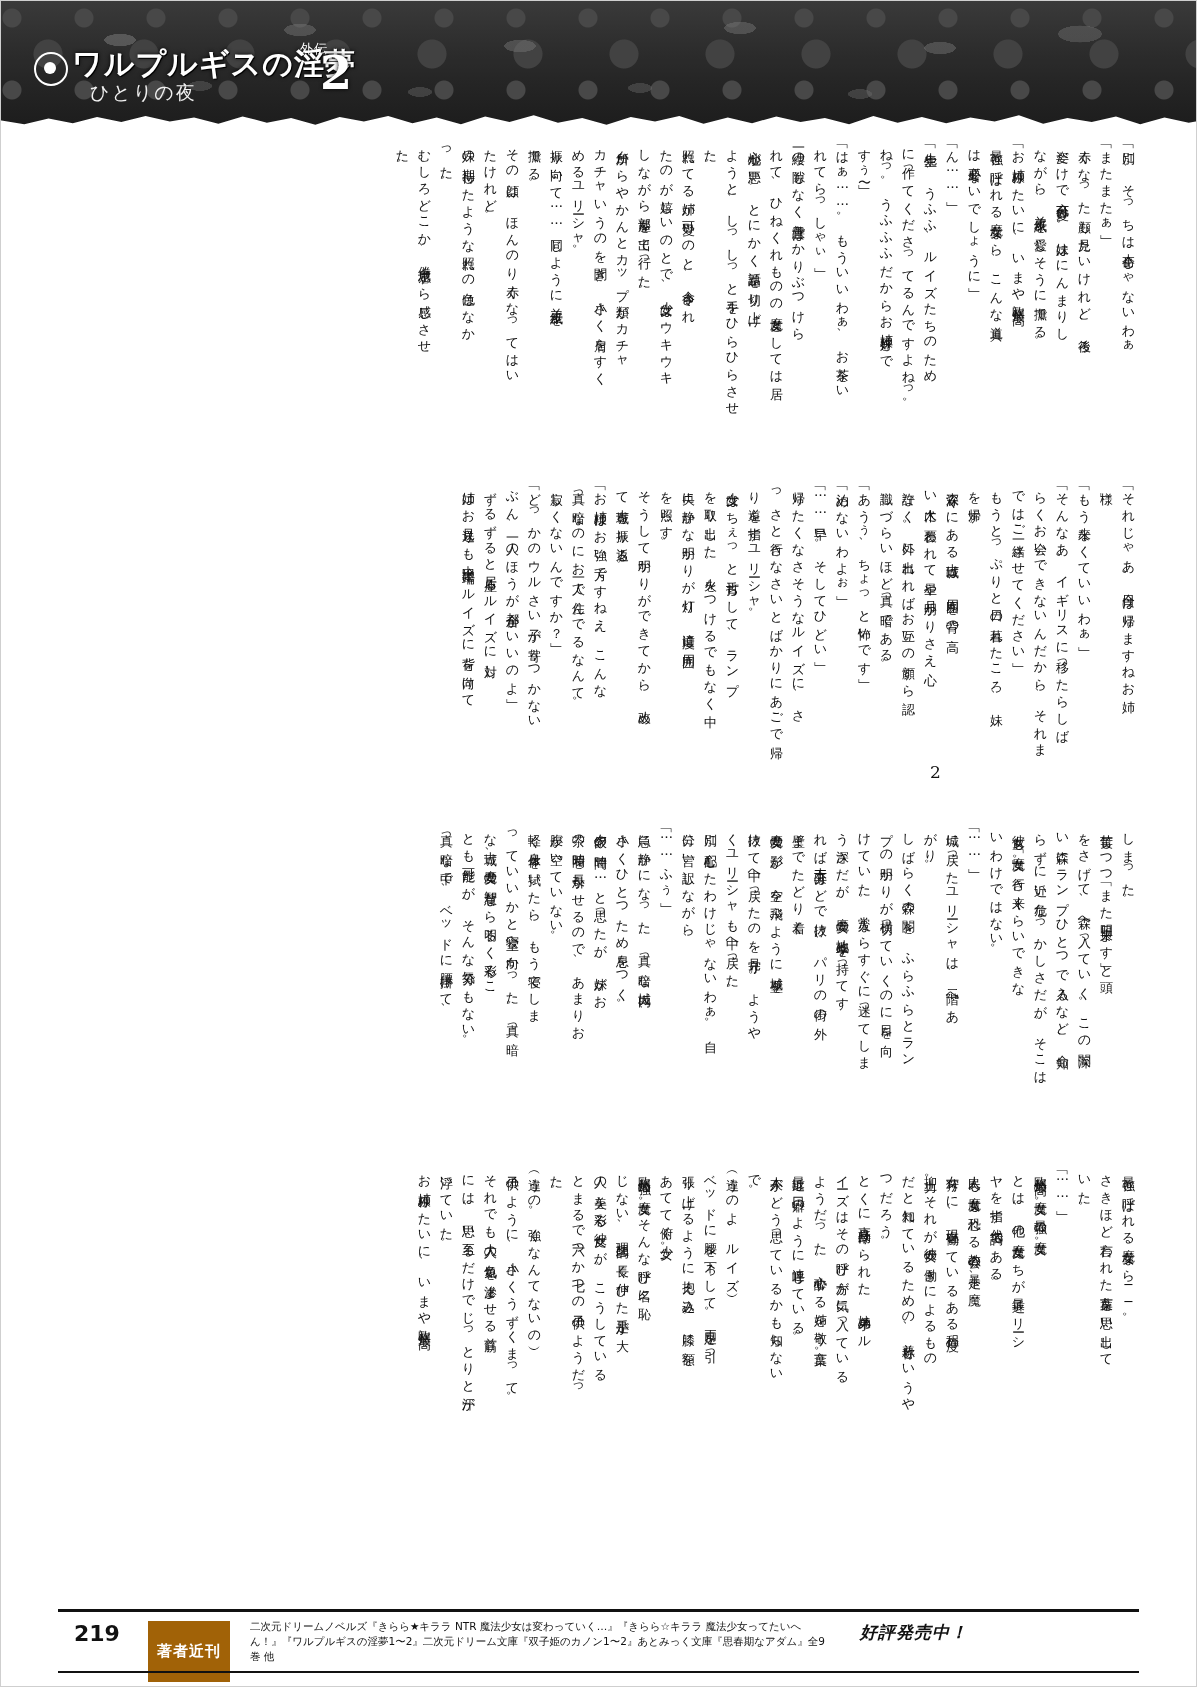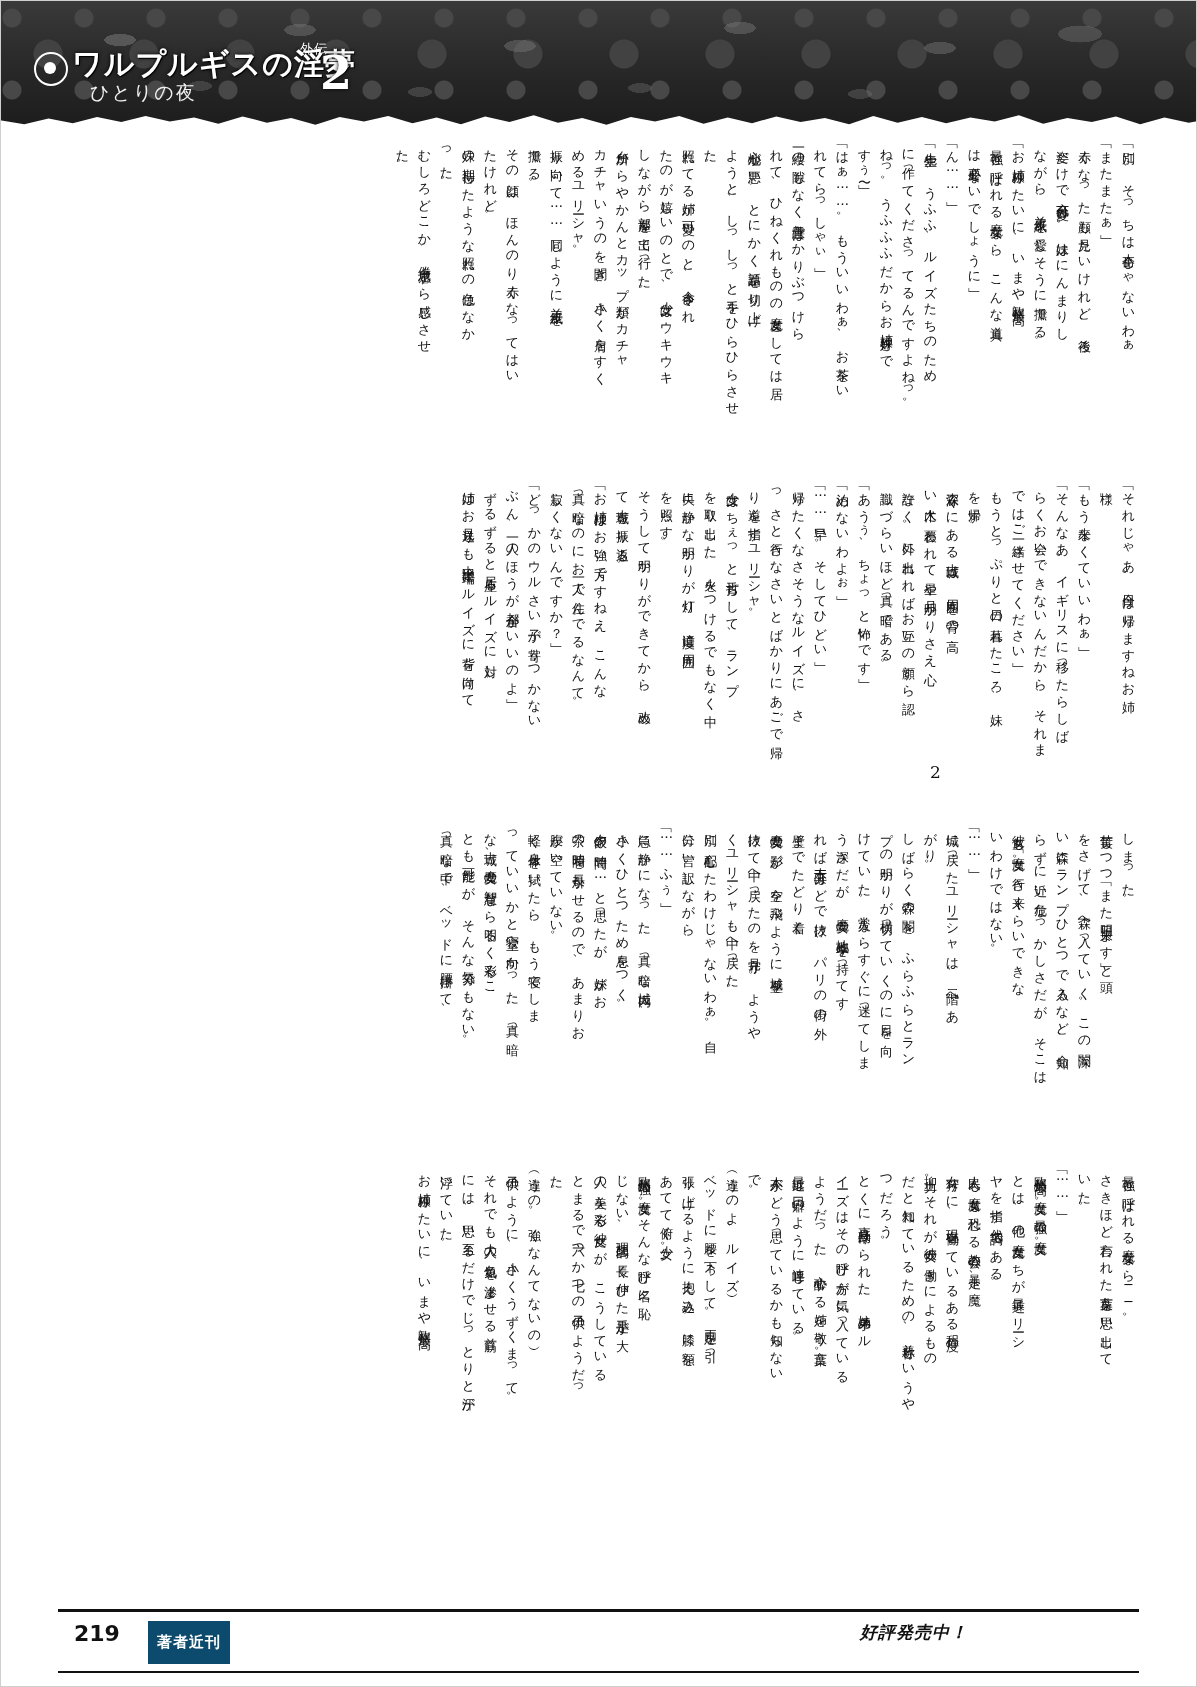--- a/index.html
+++ b/index.html
@@ -198,25 +198,25 @@
     top: 30px;
     font-size: 22px;
     font-weight: bold;
     color: #111;
     font-family: "DejaVu Sans", sans-serif;
   }
   #footer-badge {
     position: absolute;
     left: 148px;
     top: 30px;
-    background: #0c4a6e;
+    background: #a16207;
     color: #fff;
     font-size: 15px;
     font-weight: bold;
-    padding: 12px 9px;
+    padding: 21px 9px;
     letter-spacing: 1px;
     font-family: "DejaVu Sans", sans-serif;
   }
   #footer-ad-text {
     position: absolute;
     left: 250px;
     top: 28px;
     width: 580px;
     font-size: 10.5px;
     line-height: 1.45;
@@ -410,17 +410,18 @@
       <div class="vcol">浮いていた。</div>
       <div class="vcol">お姉様みたいに、いまや欧州最高、</div>
     </div>
   <div id="page-number-inline">2</div>
 </div>
 
 <div id="footer">
   <div id="footer-rule"></div>
   <div id="footer-page-num">219</div>
   <div id="footer-badge">著者近刊</div>
+  <div id="footer-ad-text">二次元ドリームノベルズ『きらら★キララ NTR 魔法少女は変わっていく…』『きらら☆キララ 魔法少女ってたいへん！』『ワルプルギスの淫夢1〜2』二次元ドリーム文庫『双子姫のカノン1〜2』あとみっく文庫『思春期なアダム』全9巻 他</div>
   <div id="footer-cta">好評発売中！</div>
   <div id="footer-bottom-rule"></div>
 </div>
 
 <div id="page-frame"></div>
 
 </body></html>

